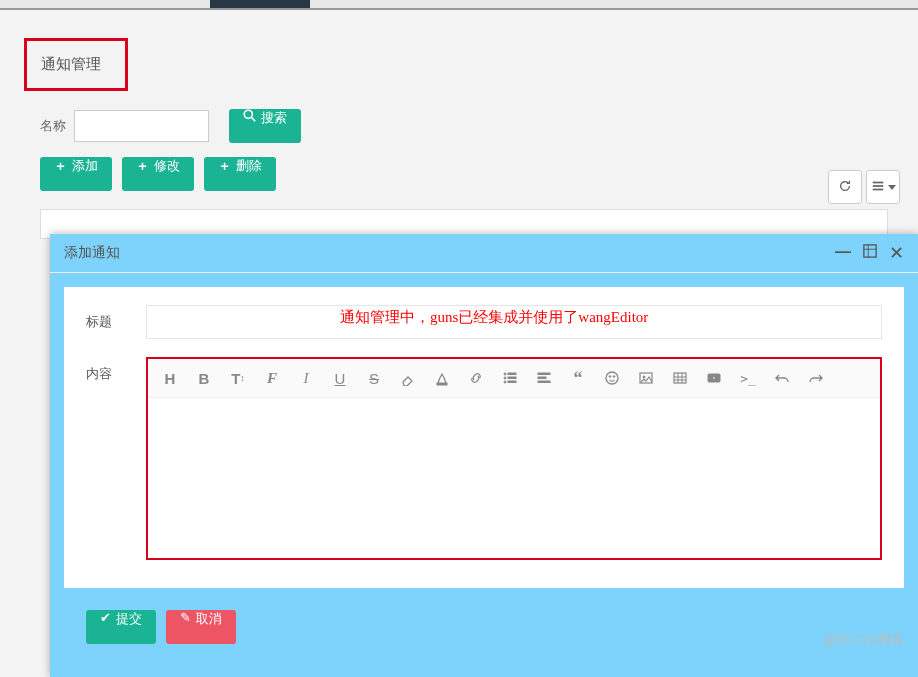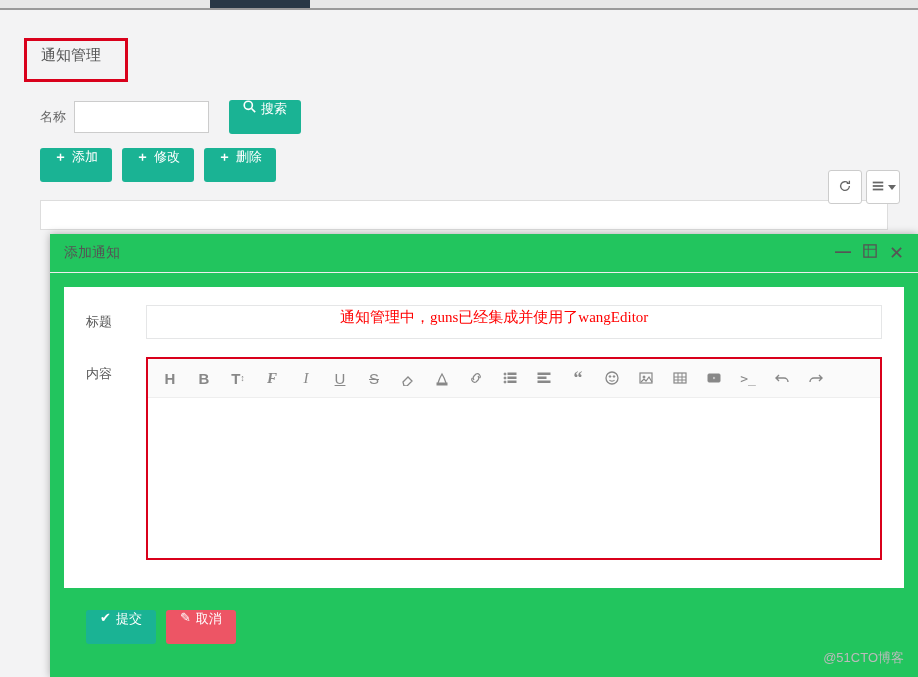--- a/index.html
+++ b/index.html
@@ -1,34 +1,34 @@
 <!DOCTYPE html>
 <html><head>
 <meta charset="utf-8">
 <style>
 * { box-sizing: border-box; margin: 0; padding: 0; }
 body { font-family: "Helvetica Neue", Arial, "Microsoft YaHei", sans-serif; font-size: 13px; background: #f3f3f4; color: #333; width: 918px; height: 677px; overflow: hidden; position: relative; }
 .topbar { height: 10px; background: #e7e7e7; border-bottom: 2px solid #999; position: relative; }
 .topbar .dark-tab { position: absolute; left: 210px; top: 0; width: 100px; height: 8px; background: #293846; }
 
-.page-header { border: 3px solid #d9001b; display: inline-block; padding: 5px 24px 14px 14px; margin: 28px 0 0 24px; color: #555; font-size: 15px; }
+.page-header { border: 3px solid #d9001b; display: inline-block; padding: 14px 24px 14px 14px; margin: 28px 0 0 24px; color: #555; font-size: 15px; }
 
 .toolbar-row { display: flex; align-items: center; gap: 0; padding: 18px 30px 8px 40px; }
 .toolbar-row .lbl { color: #666; margin-right: 8px; }
 .toolbar-row input[type=text] { height: 32px; width: 135px; border: 1px solid #ccc; padding: 0 6px; }
 .btn { display: inline-flex; align-items: flex-start; gap: 5px; height: 34px; padding: 0 14px; border: none; border-radius: 3px; color: #fff; cursor: pointer; font-size: 13px; }
 .btn-green { background: #1ab394; }
 .btn-row2 { display: flex; gap: 10px; padding: 6px 30px 10px 40px; }
 .icon-btn-group { position: absolute; right: 18px; top: 170px; display: flex; gap: 4px; }
 .icon-btn { width: 34px; height: 34px; border: 1px solid #ccc; background: #fff; border-radius: 3px; display: flex; align-items: center; justify-content: center; color: #666; cursor: pointer; }
 .icon-btn.caret::after { content:""; border-left:4px solid transparent; border-right:4px solid transparent; border-top:5px solid #666; margin-left:3px; }
 
 .table-head { margin: 8px 30px 0 40px; border: 1px solid #ddd; height: 30px; background: #fff; }
 
-.modal { position: absolute; left: 50px; top: 234px; right: 0; bottom: 0; background: #22c55e; box-shadow: 0 0 8px rgba(0,0,0,0.3); }
+.modal { position: absolute; left: 50px; top: 234px; right: 0; bottom: 0; background: #7dd3fc; box-shadow: 0 0 8px rgba(0,0,0,0.3); }
 .modal-titlebar { display: flex; align-items: center; justify-content: space-between; padding: 10px 14px; border-bottom: 1px solid #eee; }
 .modal-title { color: #555; font-size: 14px; }
 .modal-controls { display: flex; gap: 12px; color: #555; }
 .modal-controls span { cursor: pointer; font-size: 16px; line-height: 1; }
 
 .modal-body { padding: 18px 22px 10px 22px; background: #fff; margin: 14px; }
 
 .form-row { display: flex; align-items: flex-start; margin-bottom: 18px; }
 .form-row .flabel { width: 60px; text-align: left; color: #555; padding-top: 8px; }
 .form-row .fcontrol { flex: 1; }
@@ -39,21 +39,21 @@
 .editor-wrap { border: 2px solid #d9001b; }
 .editor-toolbar { display: flex; align-items: center; gap: 6px; padding: 6px 8px; border-bottom: 1px solid #eee; background: #fafafa; flex-wrap: nowrap; }
 .editor-toolbar .tbtn { width: 28px; height: 26px; display:flex; align-items:center; justify-content:center; color:#888; cursor:pointer; font-size:15px; }
 .editor-toolbar .tbtn svg { width:16px; height:16px; fill:#888; stroke:#888; }
 .editor-area { min-height: 160px; background:#fff; }
 
 .modal-footer { padding: 8px 22px 18px 22px; display: flex; gap: 10px; }
 .btn-teal { background:#1ab394; }
 .btn-red { background:#ed5565; }
 
-.watermark { position:absolute; right:14px; bottom:10px; color:#bbb; font-size:13px; }
+.watermark { position:absolute; right:14px; bottom:28px; color:#bbb; font-size:13px; }
 </style>
 </head>
 <body>
 
 
 
 <div class="topbar">
   <div class="dark-tab"></div>
 </div>
 

